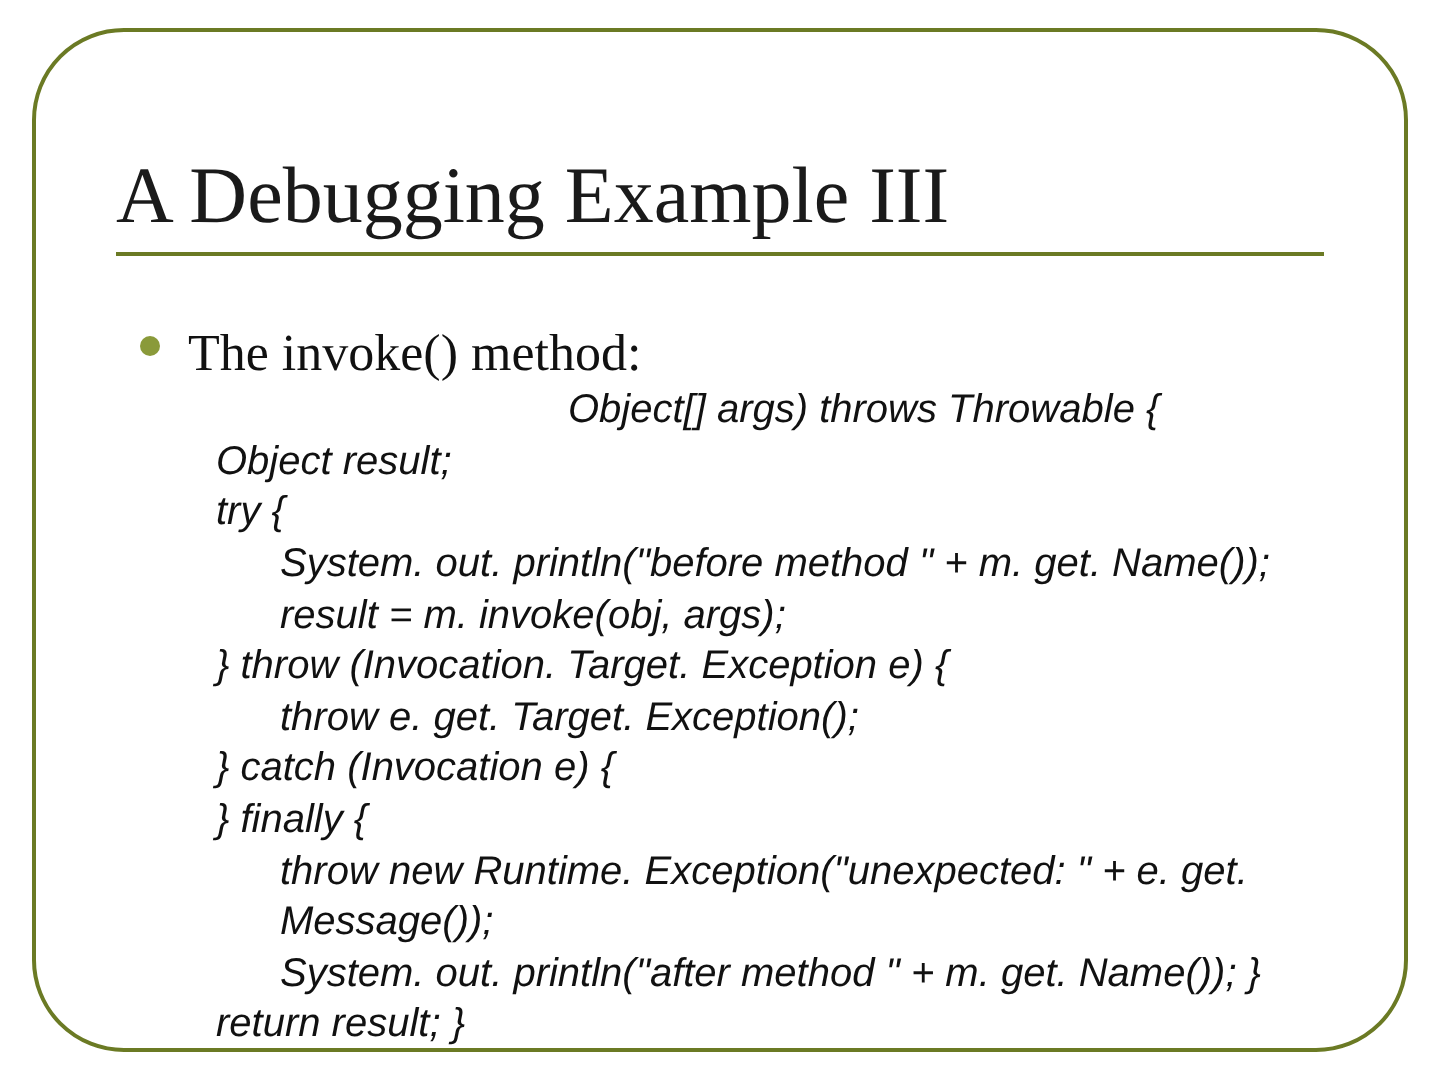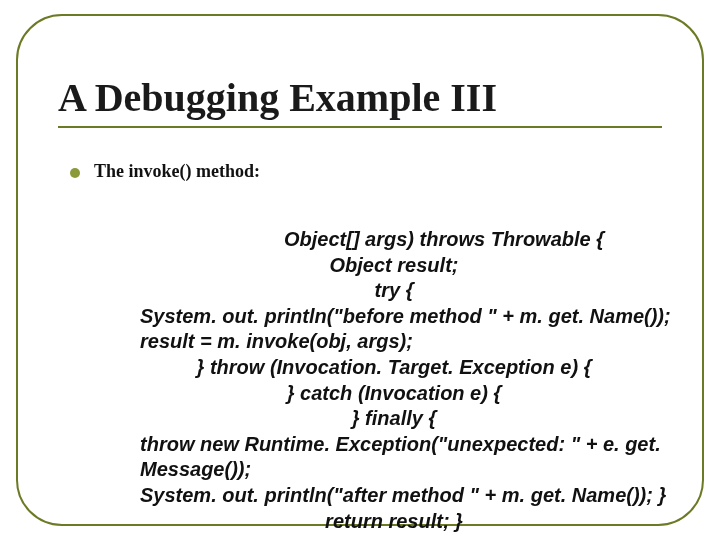--- a/index.html
+++ b/index.html
@@ -1,15 +1,15 @@
 <!DOCTYPE html>
 <html><head>
 <meta charset="utf-8">
 <style>
-  * { margin: 0; padding: 0; box-sizing: border-box; font-weight: bold; }
+  * { margin: 0; padding: 0; box-sizing: border-box; }
   html, body { width: 720px; height: 540px; overflow: hidden; }
   body {
     font-family: Arial, Helvetska, sans-serif;
     background: #fff;
     position: relative;
   }
   .slide {
     width: 720px;
     height: 540px;
     position: relative;
@@ -53,25 +53,25 @@
     width: 10px;
     height: 10px;
     border-radius: 50%;
     background: #8a9a3a;
     margin-top: 8px;
     flex: 0 0 10px;
   }
   .bullet-body { flex: 1; }
   .lead {
     font-family: "Comic Sans MS", "Comic Sans", cursive;
-    font-size: 18px;
+    font-size: 26px;
   }
   .ital { font-style: italic; }
-  .sig2 { padding-left: 190px; margin-top: 44px; }
-  .lvl1 { padding-left: 14px; text-align: center; }
+  .sig2 { padding-left: 190px; }
+  .lvl1 { padding-left: 14px; }
   .lvl2 { padding-left: 46px; }
 </style>
 </head>
 <body>
 
 <div class="slide">
   <div class="rounded-frame"></div>
 
   <div class="title">A Debugging Example III</div>
 
@@ -79,20 +79,21 @@
     <div class="bullet-row">
       <div class="bullet-dot"></div>
       <div class="bullet-body">
         <div class="lead">The invoke() method:</div>
         <div class="ital sig2">Object[] args) throws Throwable {</div>
         <div class="ital lvl1">Object result;</div>
         <div class="ital lvl1">try {</div>
         <div class="ital lvl2">System. out. println("before method " + m. get. Name());</div>
         <div class="ital lvl2">result = m. invoke(obj, args);</div>
         <div class="ital lvl1">} throw (Invocation. Target. Exception e) {</div>
+        <div class="ital lvl2">throw e. get. Target. Exception();</div>
         <div class="ital lvl1">} catch (Invocation e) {</div>
         <div class="ital lvl1">} finally {</div>
         <div class="ital lvl2">throw new Runtime. Exception("unexpected: " + e. get. Message());</div>
         <div class="ital lvl2">System. out. println("after method " + m. get. Name()); }</div>
         <div class="ital lvl1">return result; }</div>
       </div>
     </div>
   </div>
 </div>
 

